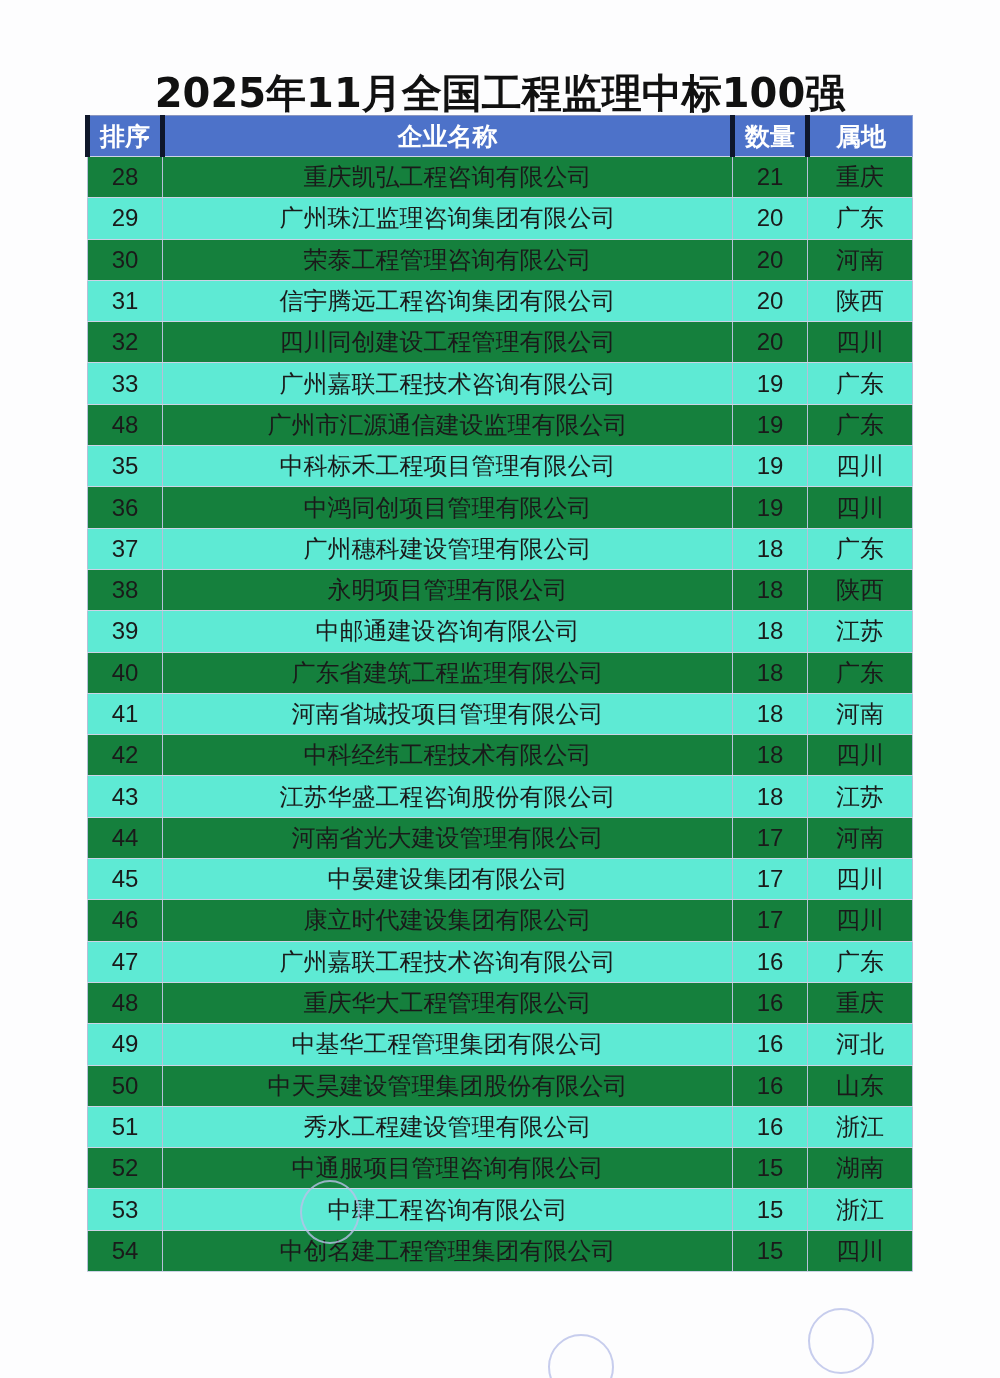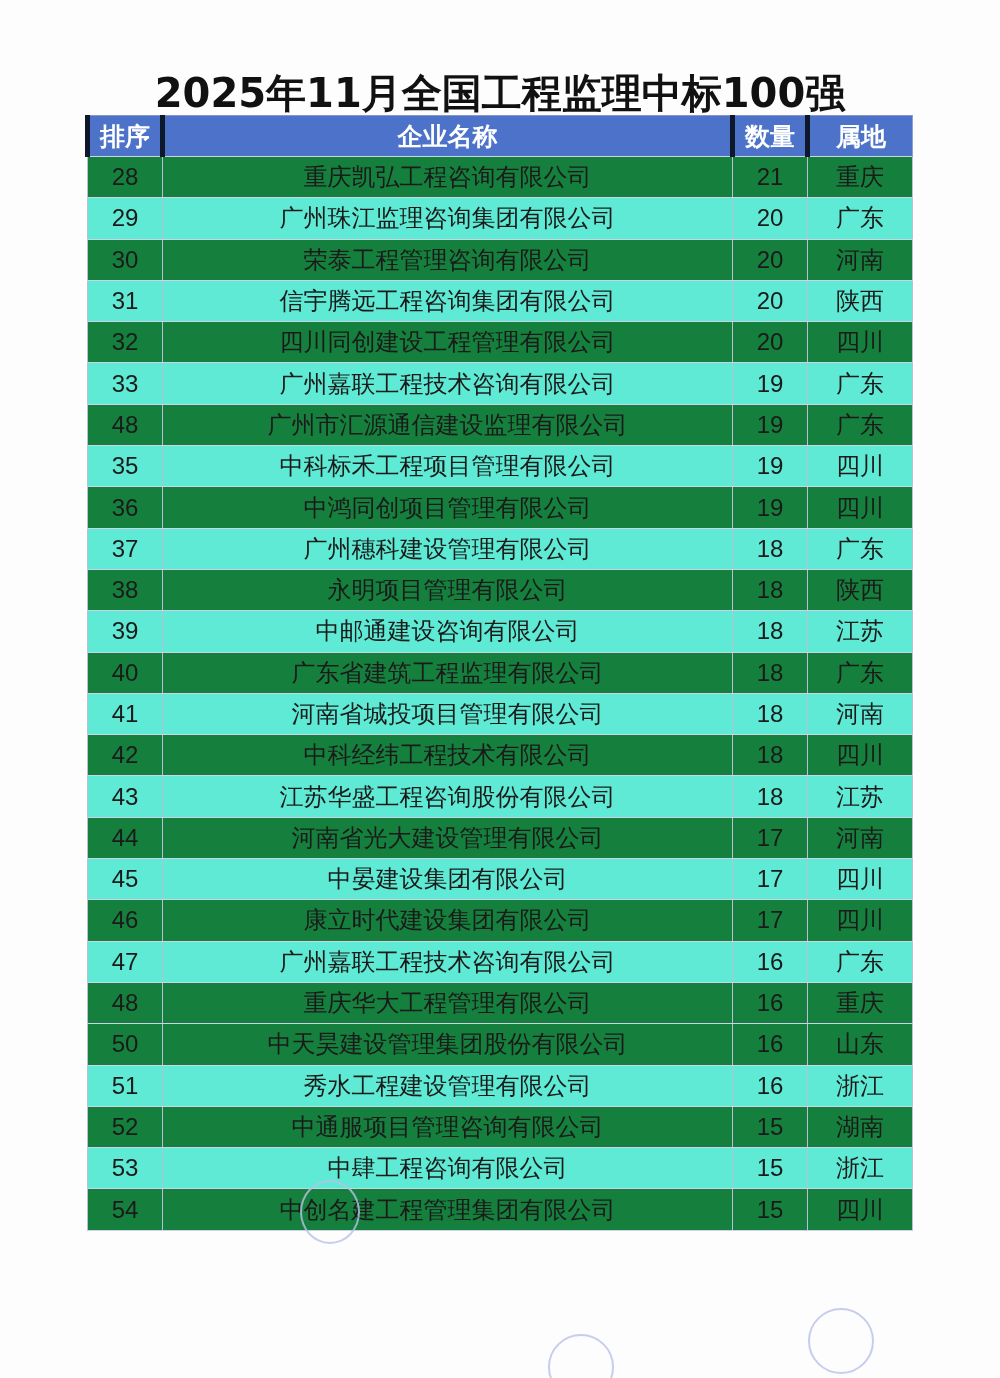--- a/index.html
+++ b/index.html
@@ -185,20 +185,26 @@
         <td>广州嘉联工程技术咨询有限公司</td>
         <td class="num">16</td>
         <td>广东</td>
       </tr>
       <tr class="alt">
         <td class="num">48</td>
         <td>重庆华大工程管理有限公司</td>
         <td class="num">16</td>
         <td>重庆</td>
       </tr>
+      <tr class="plain">
+        <td class="num">49</td>
+        <td>中基华工程管理集团有限公司</td>
+        <td class="num">16</td>
+        <td>河北</td>
+      </tr>
       <tr class="alt">
         <td class="num">50</td>
         <td>中天昊建设管理集团股份有限公司</td>
         <td class="num">16</td>
         <td>山东</td>
       </tr>
       <tr class="plain">
         <td class="num">51</td>
         <td>秀水工程建设管理有限公司</td>
         <td class="num">16</td>

